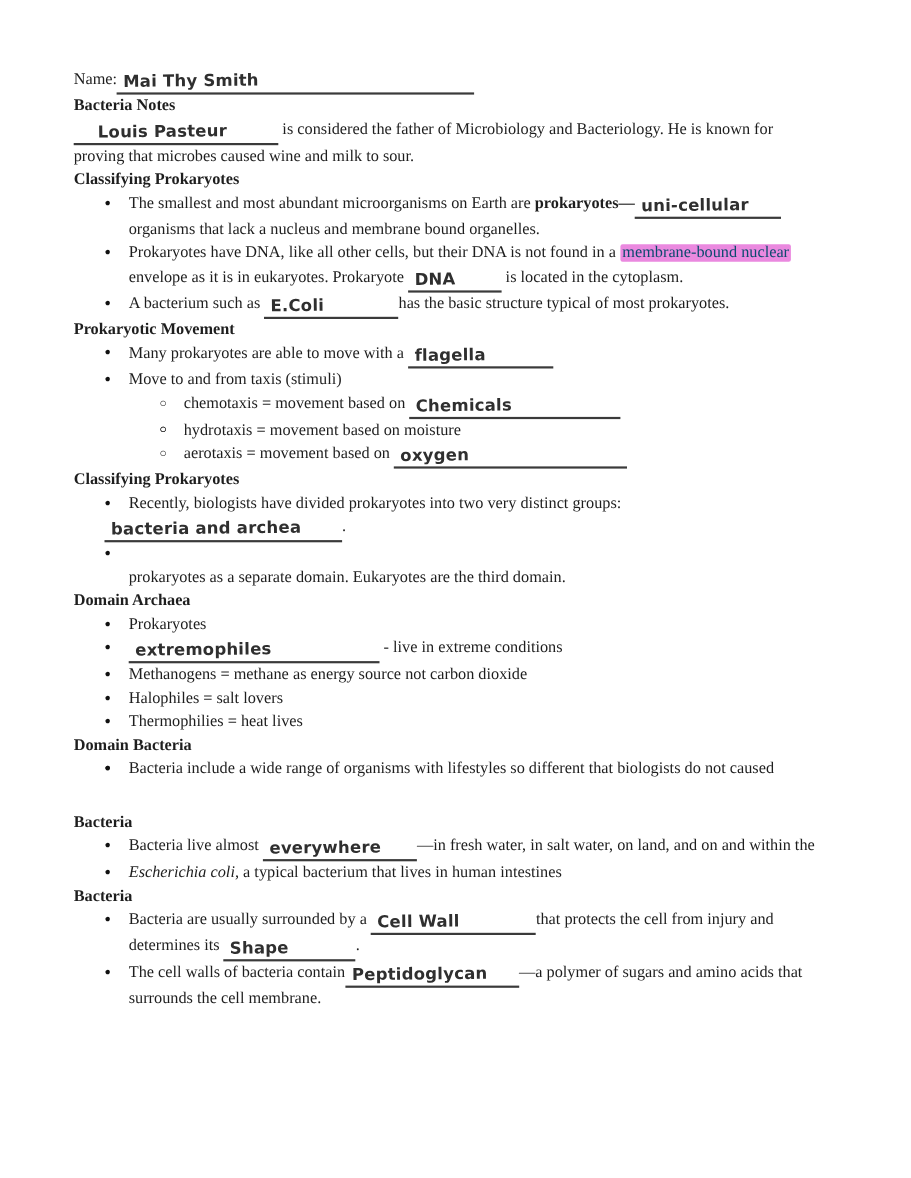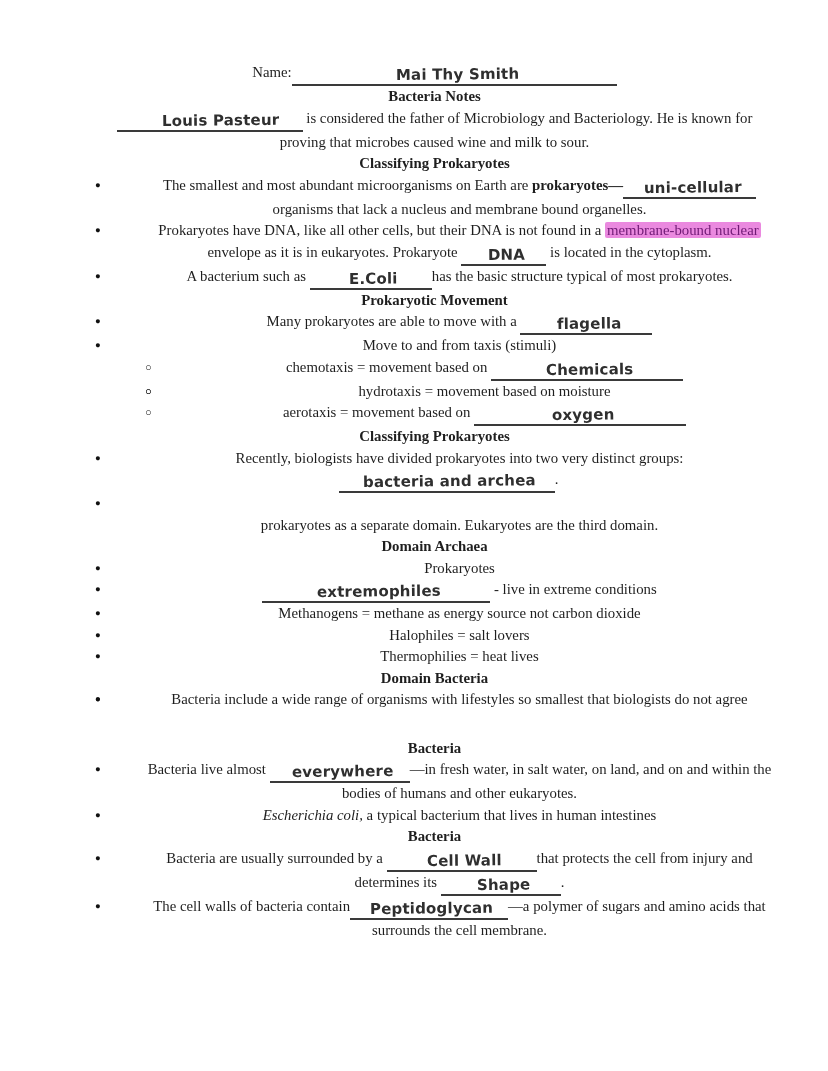--- a/index.html
+++ b/index.html
@@ -7,30 +7,29 @@
     position:relative;
     width:828px;height:1071px;
     background:#ffffff;
     box-sizing:border-box;
     padding:62px 26px 40px 67px;
     font-family:"Liberation Serif",serif;
     font-size:14.8px;
     line-height:21.5px;
     color:#1e1e1e;
     overflow:hidden;
-    text-align:center;
   }
   .h{font-weight:bold;}
   .t{white-space:pre-wrap;}
   .u{}
   .b{font-weight:bold;}
   .i{font-style:italic;}
   .hl{
     background:#ea89df;
-    color:#701a75;
+    color:#0c4a6e;
     padding:0 2px;
     border-radius:2px;
     white-space:nowrap;
   }
   .bullet{position:relative;padding-left:50px;}
   .sub{position:relative;padding-left:100px;}
   .marker{
     position:absolute;top:0;line-height:21.5px;
     color:#111;
   }
@@ -108,27 +107,27 @@
   <div class="bullet"><span class="marker m1">●</span><span class="content"><span class="t">Methanogens = methane as energy source not carbon dioxide</span></span></div>
 
   <div class="bullet"><span class="marker m1">●</span><span class="content"><span class="t">Halophiles = salt lovers</span></span></div>
 
   <div class="bullet"><span class="marker m1">●</span><span class="content"><span class="t">Thermophilies = heat lives</span></span></div>
 
   <div class="h">Domain Bacteria</div>
 
   <div class="bullet"><span class="marker m1">●</span></div>
 
-  <div class="bullet"><span class="marker m1">●</span><span class="content"><span class="t">Bacteria include a wide range of organisms with lifestyles so smallest that biologists do not agree</span><br></span></div>
+  <div class="bullet"><span class="marker m1">●</span><span class="content"><span class="t">Bacteria include a wide range of organisms with lifestyles so different that biologists do not caused</span><br></span></div>
 
   <div class="gap"></div>
 
   <div class="h">Bacteria</div>
 
-  <div class="bullet"><span class="marker m1">●</span><span class="content"><span class="t">Bacteria live almost </span><span class="blank" style="width:140px"><span class="hw">everywhere</span></span><span class="t">—in fresh water, in salt water, on land, and on and within the</span><br><span class="t">bodies of humans and other eukaryotes.</span></span></div>
+  <div class="bullet"><span class="marker m1">●</span><span class="content"><span class="t">Bacteria live almost </span><span class="blank" style="width:140px"><span class="hw">everywhere</span></span><span class="t">—in fresh water, in salt water, on land, and on and within the</span><br></span></div>
 
   <div class="bullet"><span class="marker m1">●</span><span class="content"><span class="t i">Escherichia coli,</span><span class="t"> a typical bacterium that lives in human intestines</span></span></div>
 
   <div class="h">Bacteria</div>
 
   <div class="bullet"><span class="marker m1">●</span><span class="content"><span class="t">Bacteria are usually surrounded by a </span><span class="blank" style="width:150px"><span class="hw">Cell Wall</span></span><span class="t">that protects the cell from injury and</span><br><span class="t">determines its </span><span class="blank" style="width:120px"><span class="hw">Shape</span></span><span class="t">.</span></span></div>
 
   <div class="bullet"><span class="marker m1">●</span><span class="content"><span class="t">The cell walls of bacteria contain</span><span class="blank" style="width:158px"><span class="hw">Peptidoglycan</span></span><span class="t">—a polymer of sugars and amino acids that</span><br><span class="t">surrounds the cell membrane.</span></span></div>
 
 </div>

